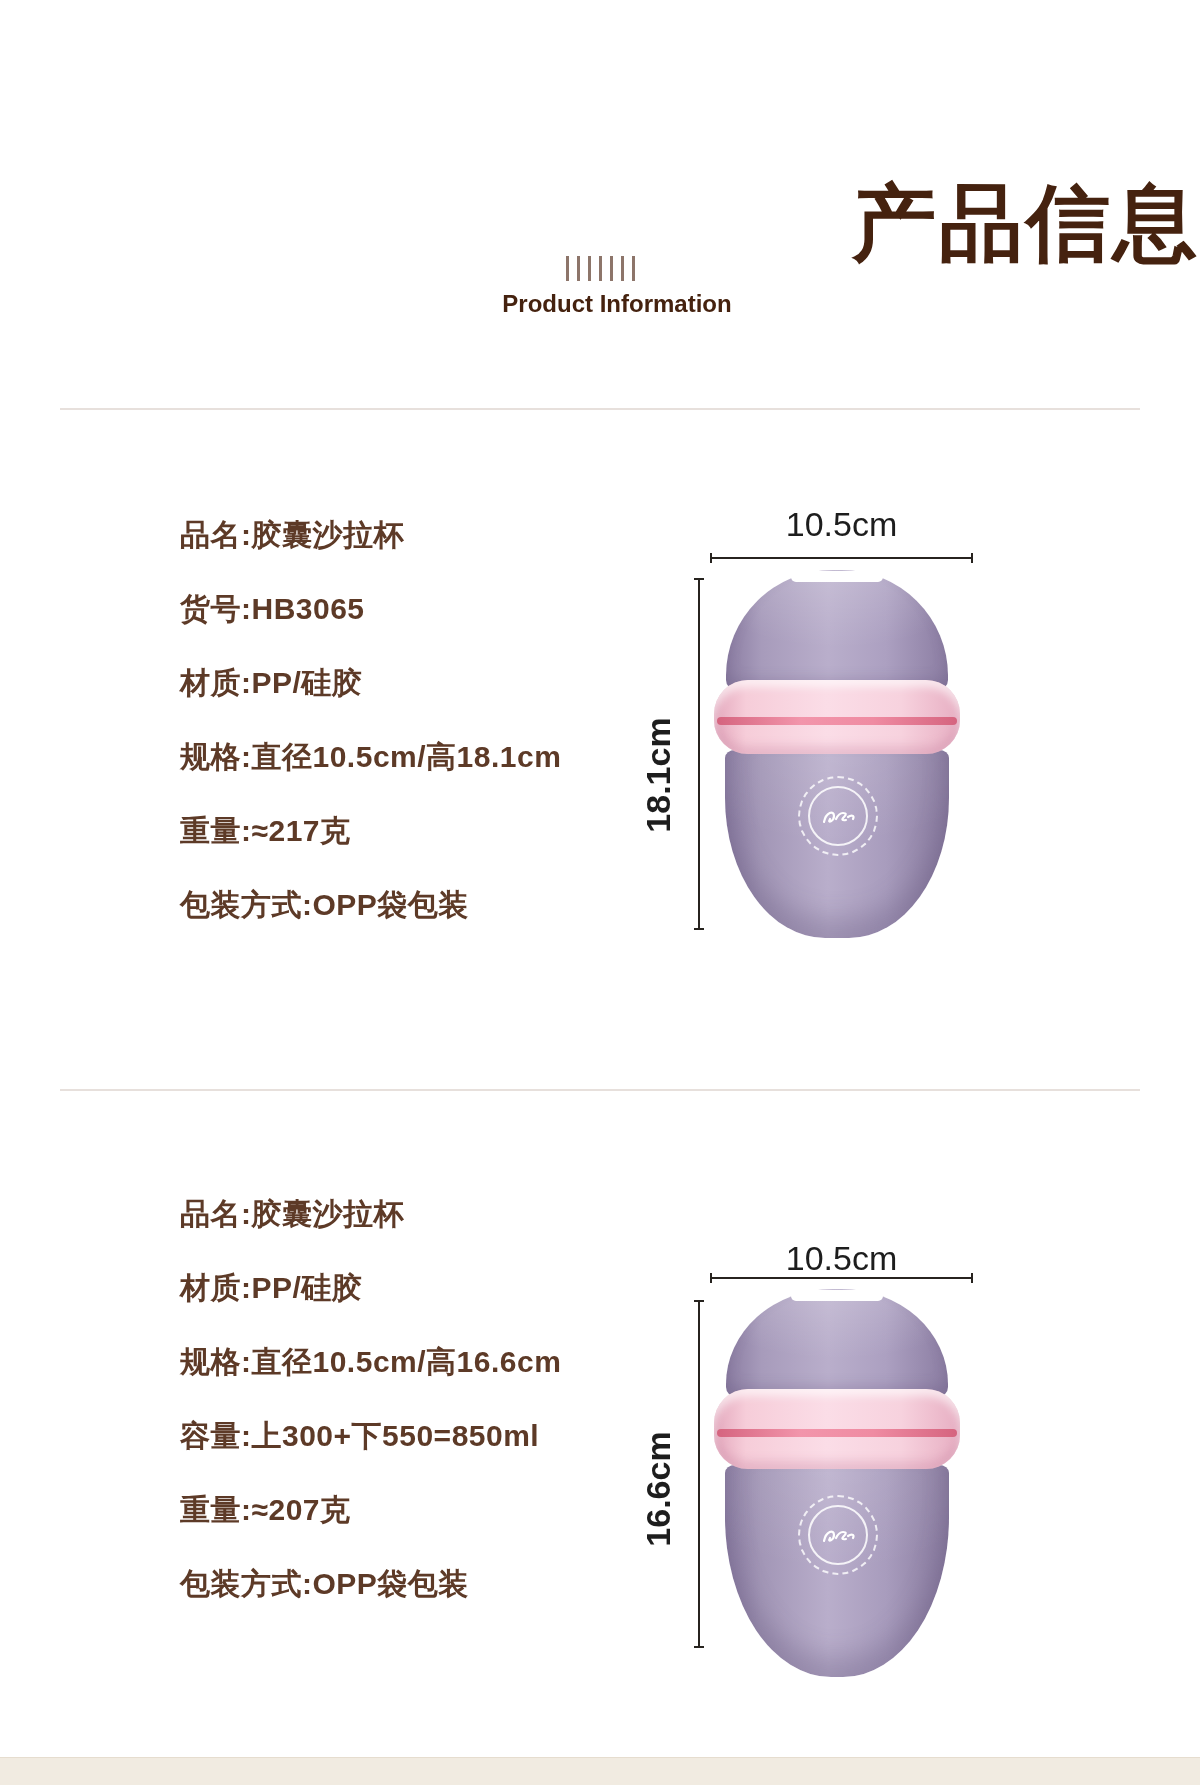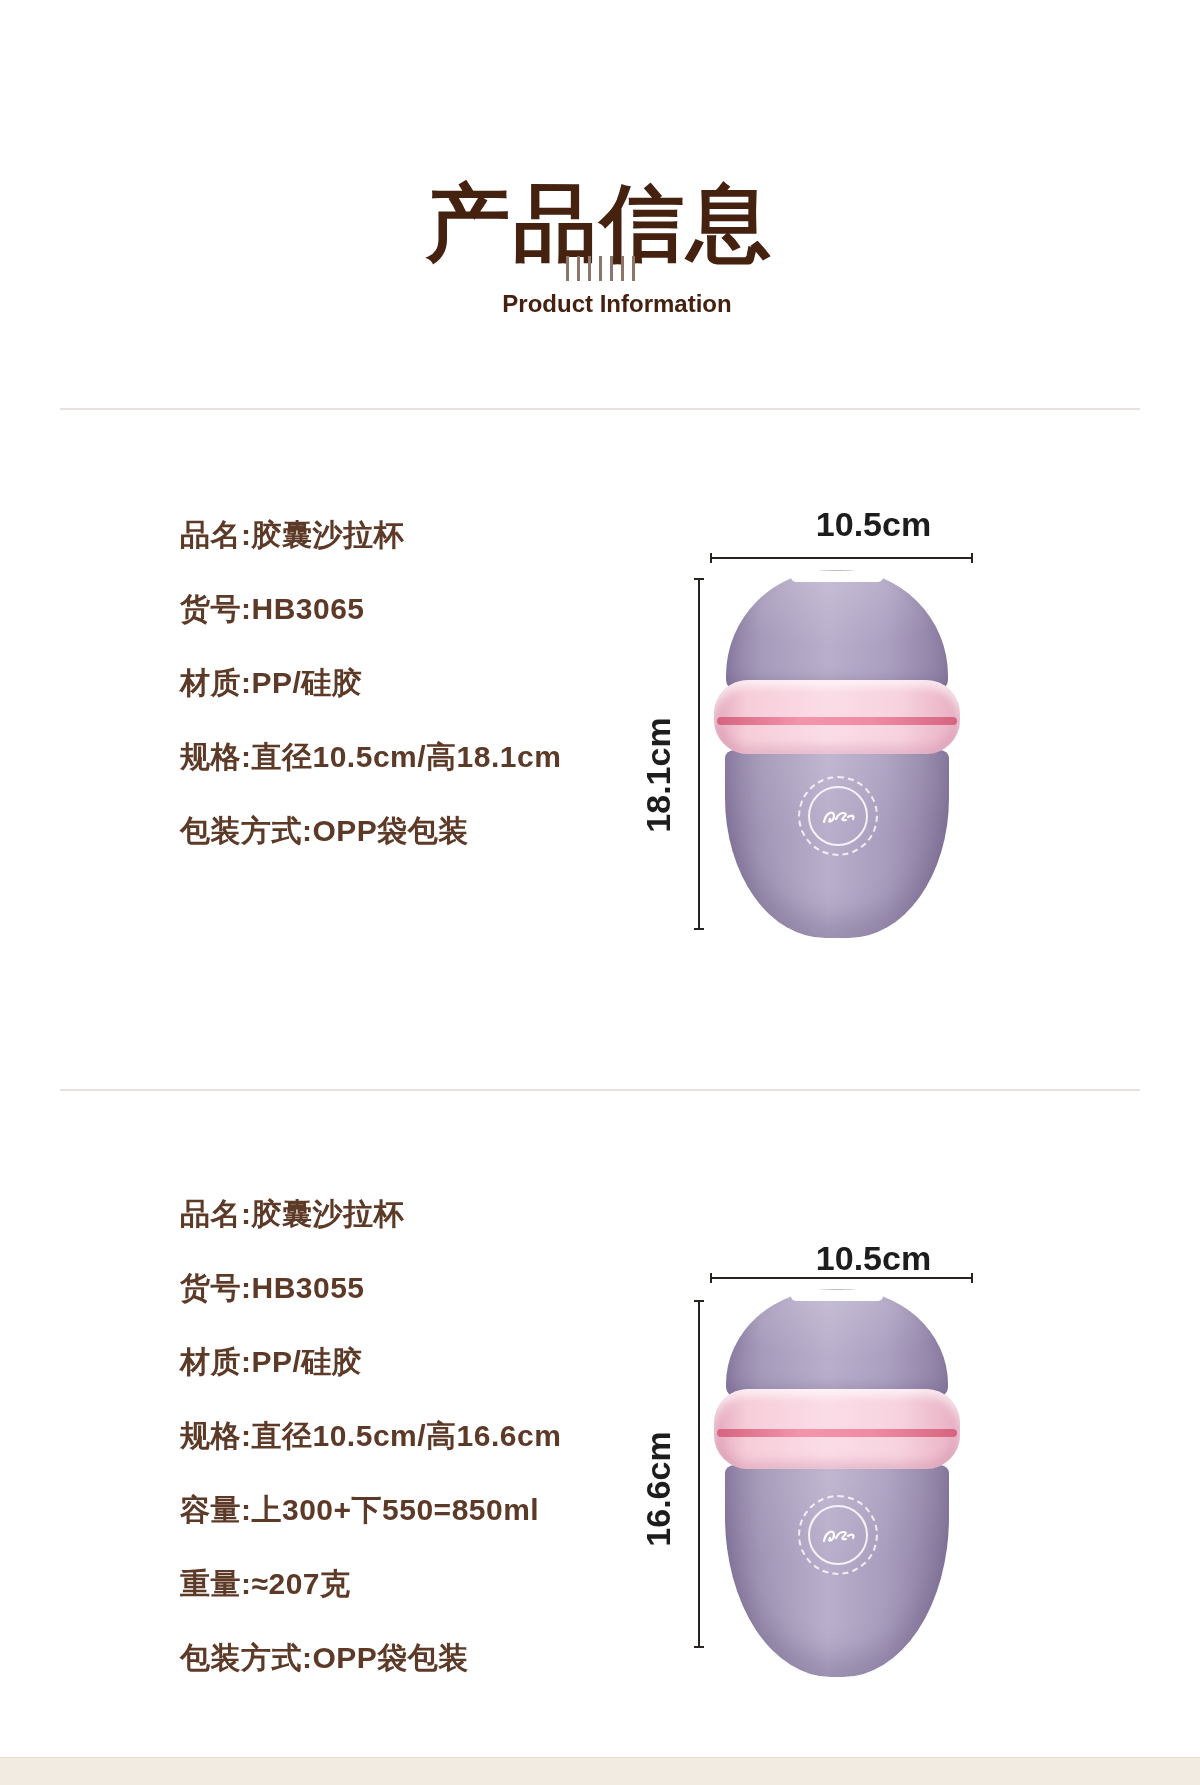--- a/index.html
+++ b/index.html
@@ -4,21 +4,21 @@
 <style>
   html,body{margin:0;padding:0;background:#fff;}
   body{
     width:1200px;height:1785px;position:relative;overflow:hidden;
     font-family:"Liberation Sans","DejaVu Sans",sans-serif;
     -webkit-font-smoothing:antialiased;
   }
 
   
   .page-title{
-    position:absolute;top:112px;left:0;right:0;text-align:center;
+    position:absolute;top:112px;left:0;right:0;text-align:right;
     font-size:84px;line-height:110px;font-weight:700;letter-spacing:3px;
     color:var(--title-brown,#45220f);
   }
   .ticks{
     position:absolute;top:256px;left:0;right:0;
     display:flex;justify-content:center;gap:8px;
   }
   .ticks span{width:3px;height:25px;background:var(--tick-brown,#8d756a);display:block;}
   .page-subtitle{
     position:absolute;top:290px;left:0;right:0;text-align:center;
@@ -40,22 +40,22 @@
   .sec1 .specs{top:108px;}
   .sec2 .specs{top:106px;}
   .specs li{
     font-size:30px;font-weight:700;line-height:34px;height:34px;
     margin:0 0 40px 0;color:var(--spec-brown,#5d3a27);letter-spacing:.5px;
     white-space:nowrap;
   }
 
   
   .dim-width{
-    position:absolute;left:742px;width:263px;text-align:center;
-    font-size:34px;font-weight:700;color:var(--dim-black,#1d1d1d);
+    position:absolute;left:710px;width:263px;text-align:center;
+    font-size:34px;font-weight:400;color:var(--dim-black,#1d1d1d);
   }
   .sec1 .dim-width{top:95px;}
   .sec2 .dim-width{top:148px;}
   .dim-hline{position:absolute;left:710px;width:263px;height:2px;background:#27231f;}
   .dim-hline::before,.dim-hline::after{
     content:"";position:absolute;top:-4px;width:2px;height:10px;background:#27231f;
   }
   .dim-hline::before{left:0;} .dim-hline::after{right:0;}
   .sec1 .dim-hline{top:147px;}
   .sec2 .dim-hline{top:186px;}
@@ -152,20 +152,21 @@
 </div>
 
 <div class="divider d1"></div>
 
 <section class="spec-section sec1">
   <ul class="specs">
     <li>品名:胶囊沙拉杯</li>
     <li>货号:HB3065</li>
     <li>材质:PP/硅胶</li>
     <li>规格:直径10.5cm/高18.1cm</li>
+    <li>重量:≈217克</li>
     <li>包装方式:OPP袋包装</li>
   </ul>
 
   <figure class="product-figure" style="margin:0">
     <div class="dim-width">10.5cm</div>
     <div class="dim-hline"></div>
     <div class="dim-vline"></div>
     <div class="dim-height">18.1cm</div>
 
     <div class="product">
@@ -185,21 +186,20 @@
       </div>
     </div>
   </figure>
 </section>
 
 <div class="divider d2"></div>
 
 <section class="spec-section sec2">
   <ul class="specs">
     <li>品名:胶囊沙拉杯</li>
-    <li>货号:HB3055</li>
     <li>材质:PP/硅胶</li>
     <li>规格:直径10.5cm/高16.6cm</li>
     <li>容量:上300+下550=850ml</li>
     <li>重量:≈207克</li>
     <li>包装方式:OPP袋包装</li>
   </ul>
 
   <figure class="product-figure" style="margin:0">
     <div class="dim-width">10.5cm</div>
     <div class="dim-hline"></div>

